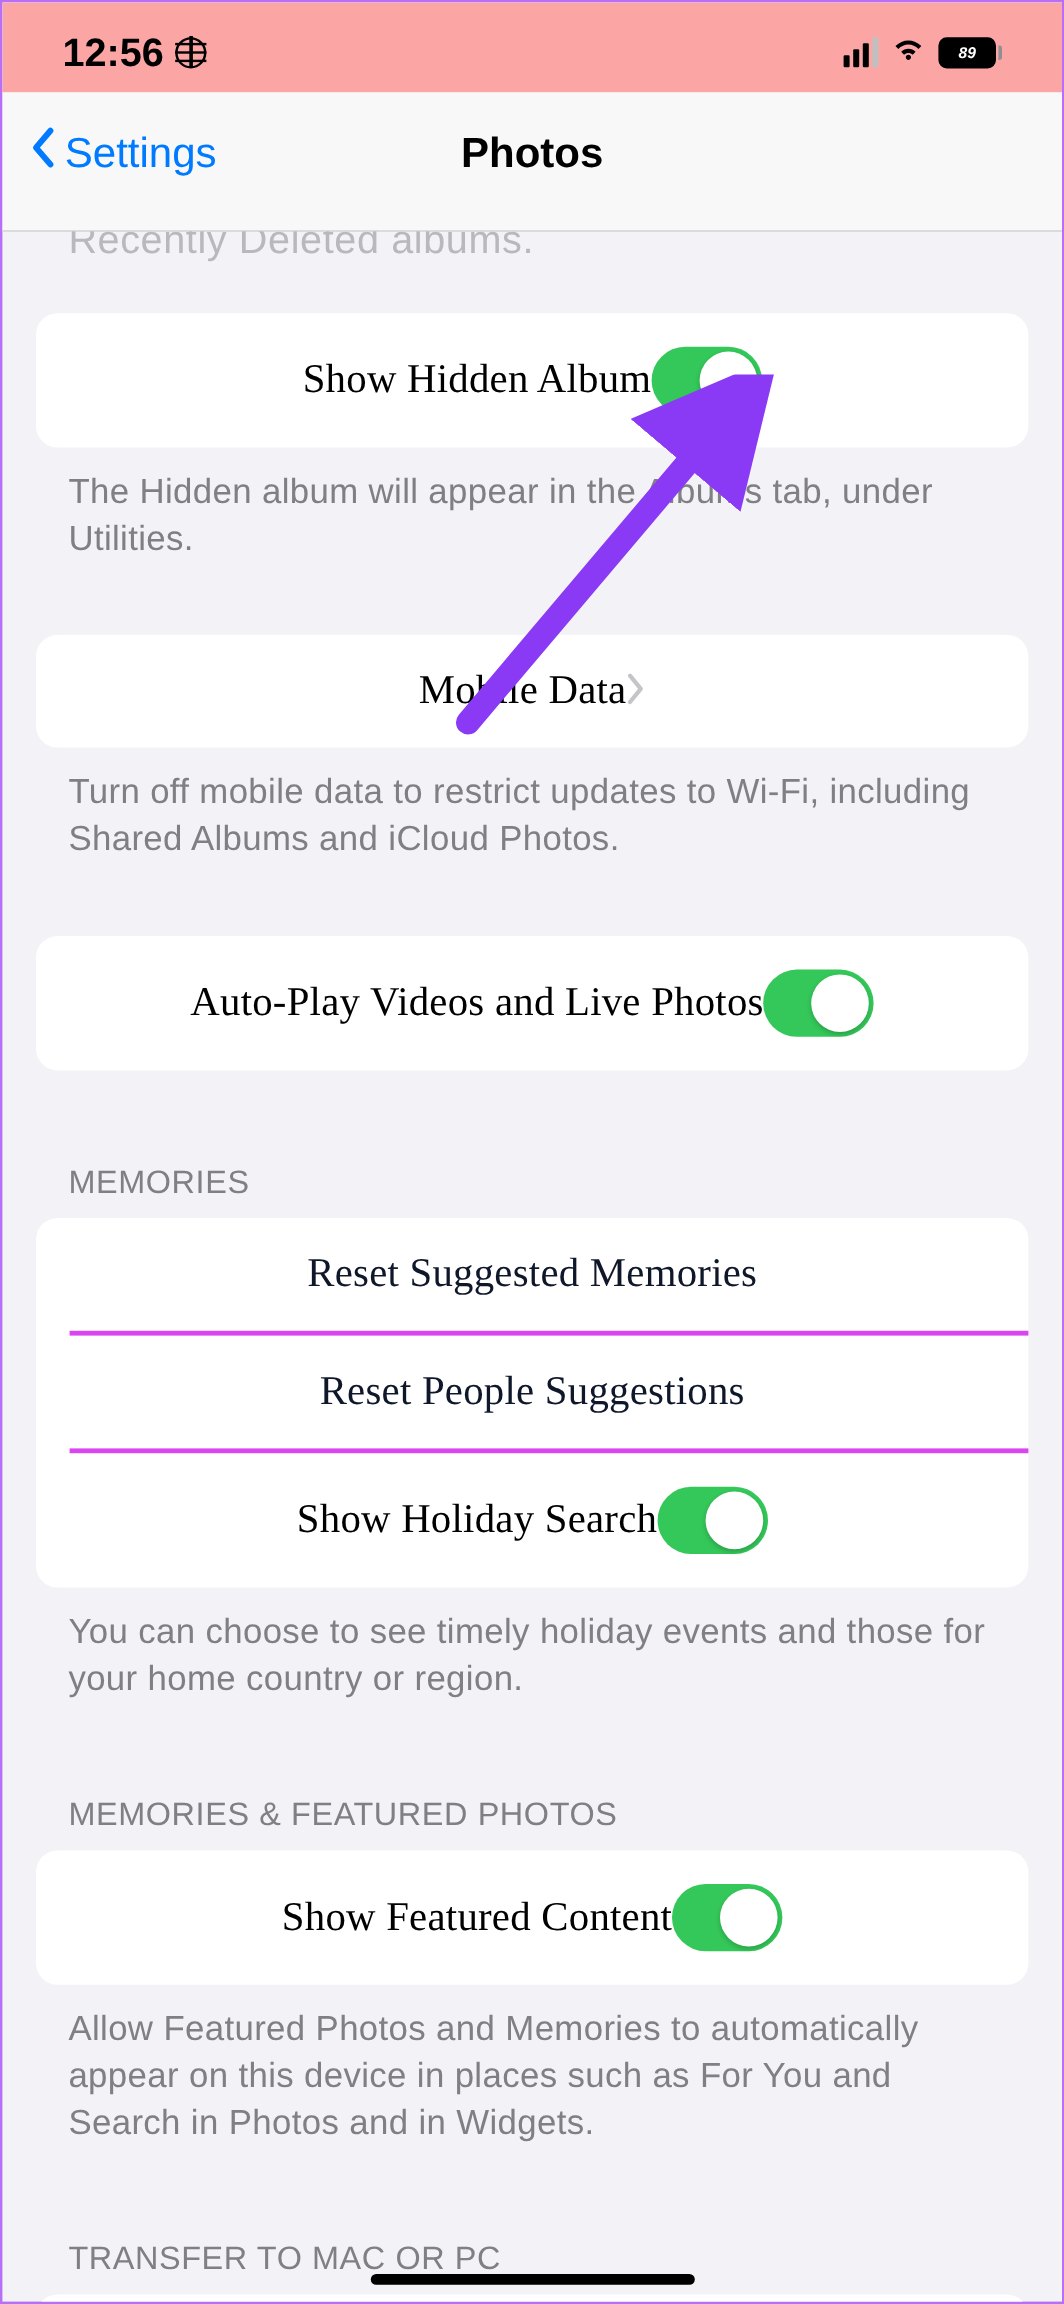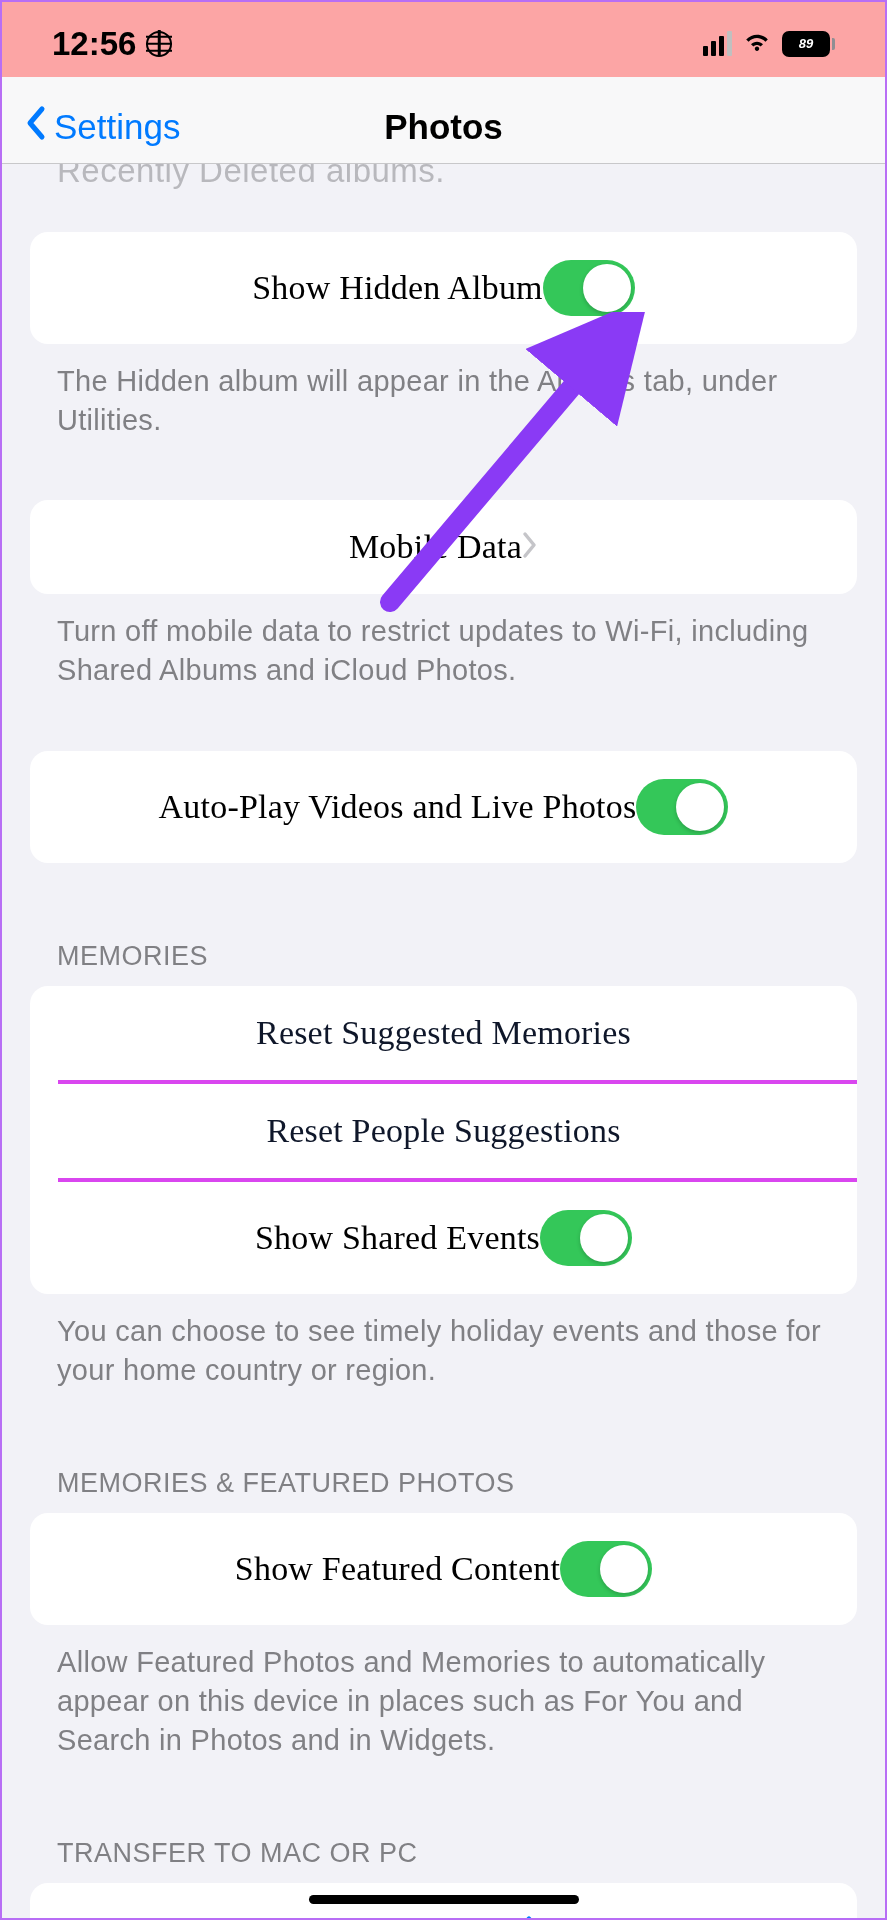--- a/index.html
+++ b/index.html
@@ -35,21 +35,21 @@
     .signal-bars span:nth-child(4){height:25px; background:#c0c0c0;}
     .wifi-icon svg { width:30px; height:24px; }
     .battery { display:flex; align-items:center; gap:2px; }
     .battery-body { width:48px; height:26px; border:2.5px solid #000; border-radius:7px; background:#000; color:#fff; font-size:13px; font-weight:700; display:flex; align-items:center; justify-content:center;font-style:italic; }
     .battery-tip { width:3px; height:12px; background:#8e8e93; border-radius:0 2px 2px 0; }
 
     
     .nav-bar {
       display: flex;
       align-items: center;
-      padding: 28px 22px 14px 22px;
+      padding: 28px 22px 42px 22px;
       background: #f8f8f9;
       border-bottom: 1px solid #c8c8ca;
       position: relative;
     }
     .back-button { display:flex; align-items:center; gap:6px; color:#007aff; font-size:35px; }
     .back-chevron svg { width:24px; height:36px; }
     .nav-title { position:absolute; left:50%; transform:translateX(-50%); font-size:35px; font-weight:600; color:#000; }
 
     
     .content { overflow: hidden; }
@@ -207,21 +207,21 @@
   <div class="section-header">MEMORIES</div>
   <div class="group">
     <div class="cell-block">
       <div class="cell cell-link">
         <div class="cell-label">Reset Suggested Memories</div>
       </div>
       <div class="cell cell-link">
         <div class="cell-label">Reset People Suggestions</div>
       </div>
       <div class="cell">
-        <div class="cell-label">Show Shared Events</div>
+        <div class="cell-label">Show Holiday Search</div>
         <div class="toggle"></div>
       </div>
     </div>
     <div class="footer-text">You can choose to see timely holiday events and those for your home country or region.</div>
   </div>
 
   <div class="spacer-md"></div>
 
   <div class="section-header">MEMORIES &amp; FEATURED PHOTOS</div>
   <div class="group">

